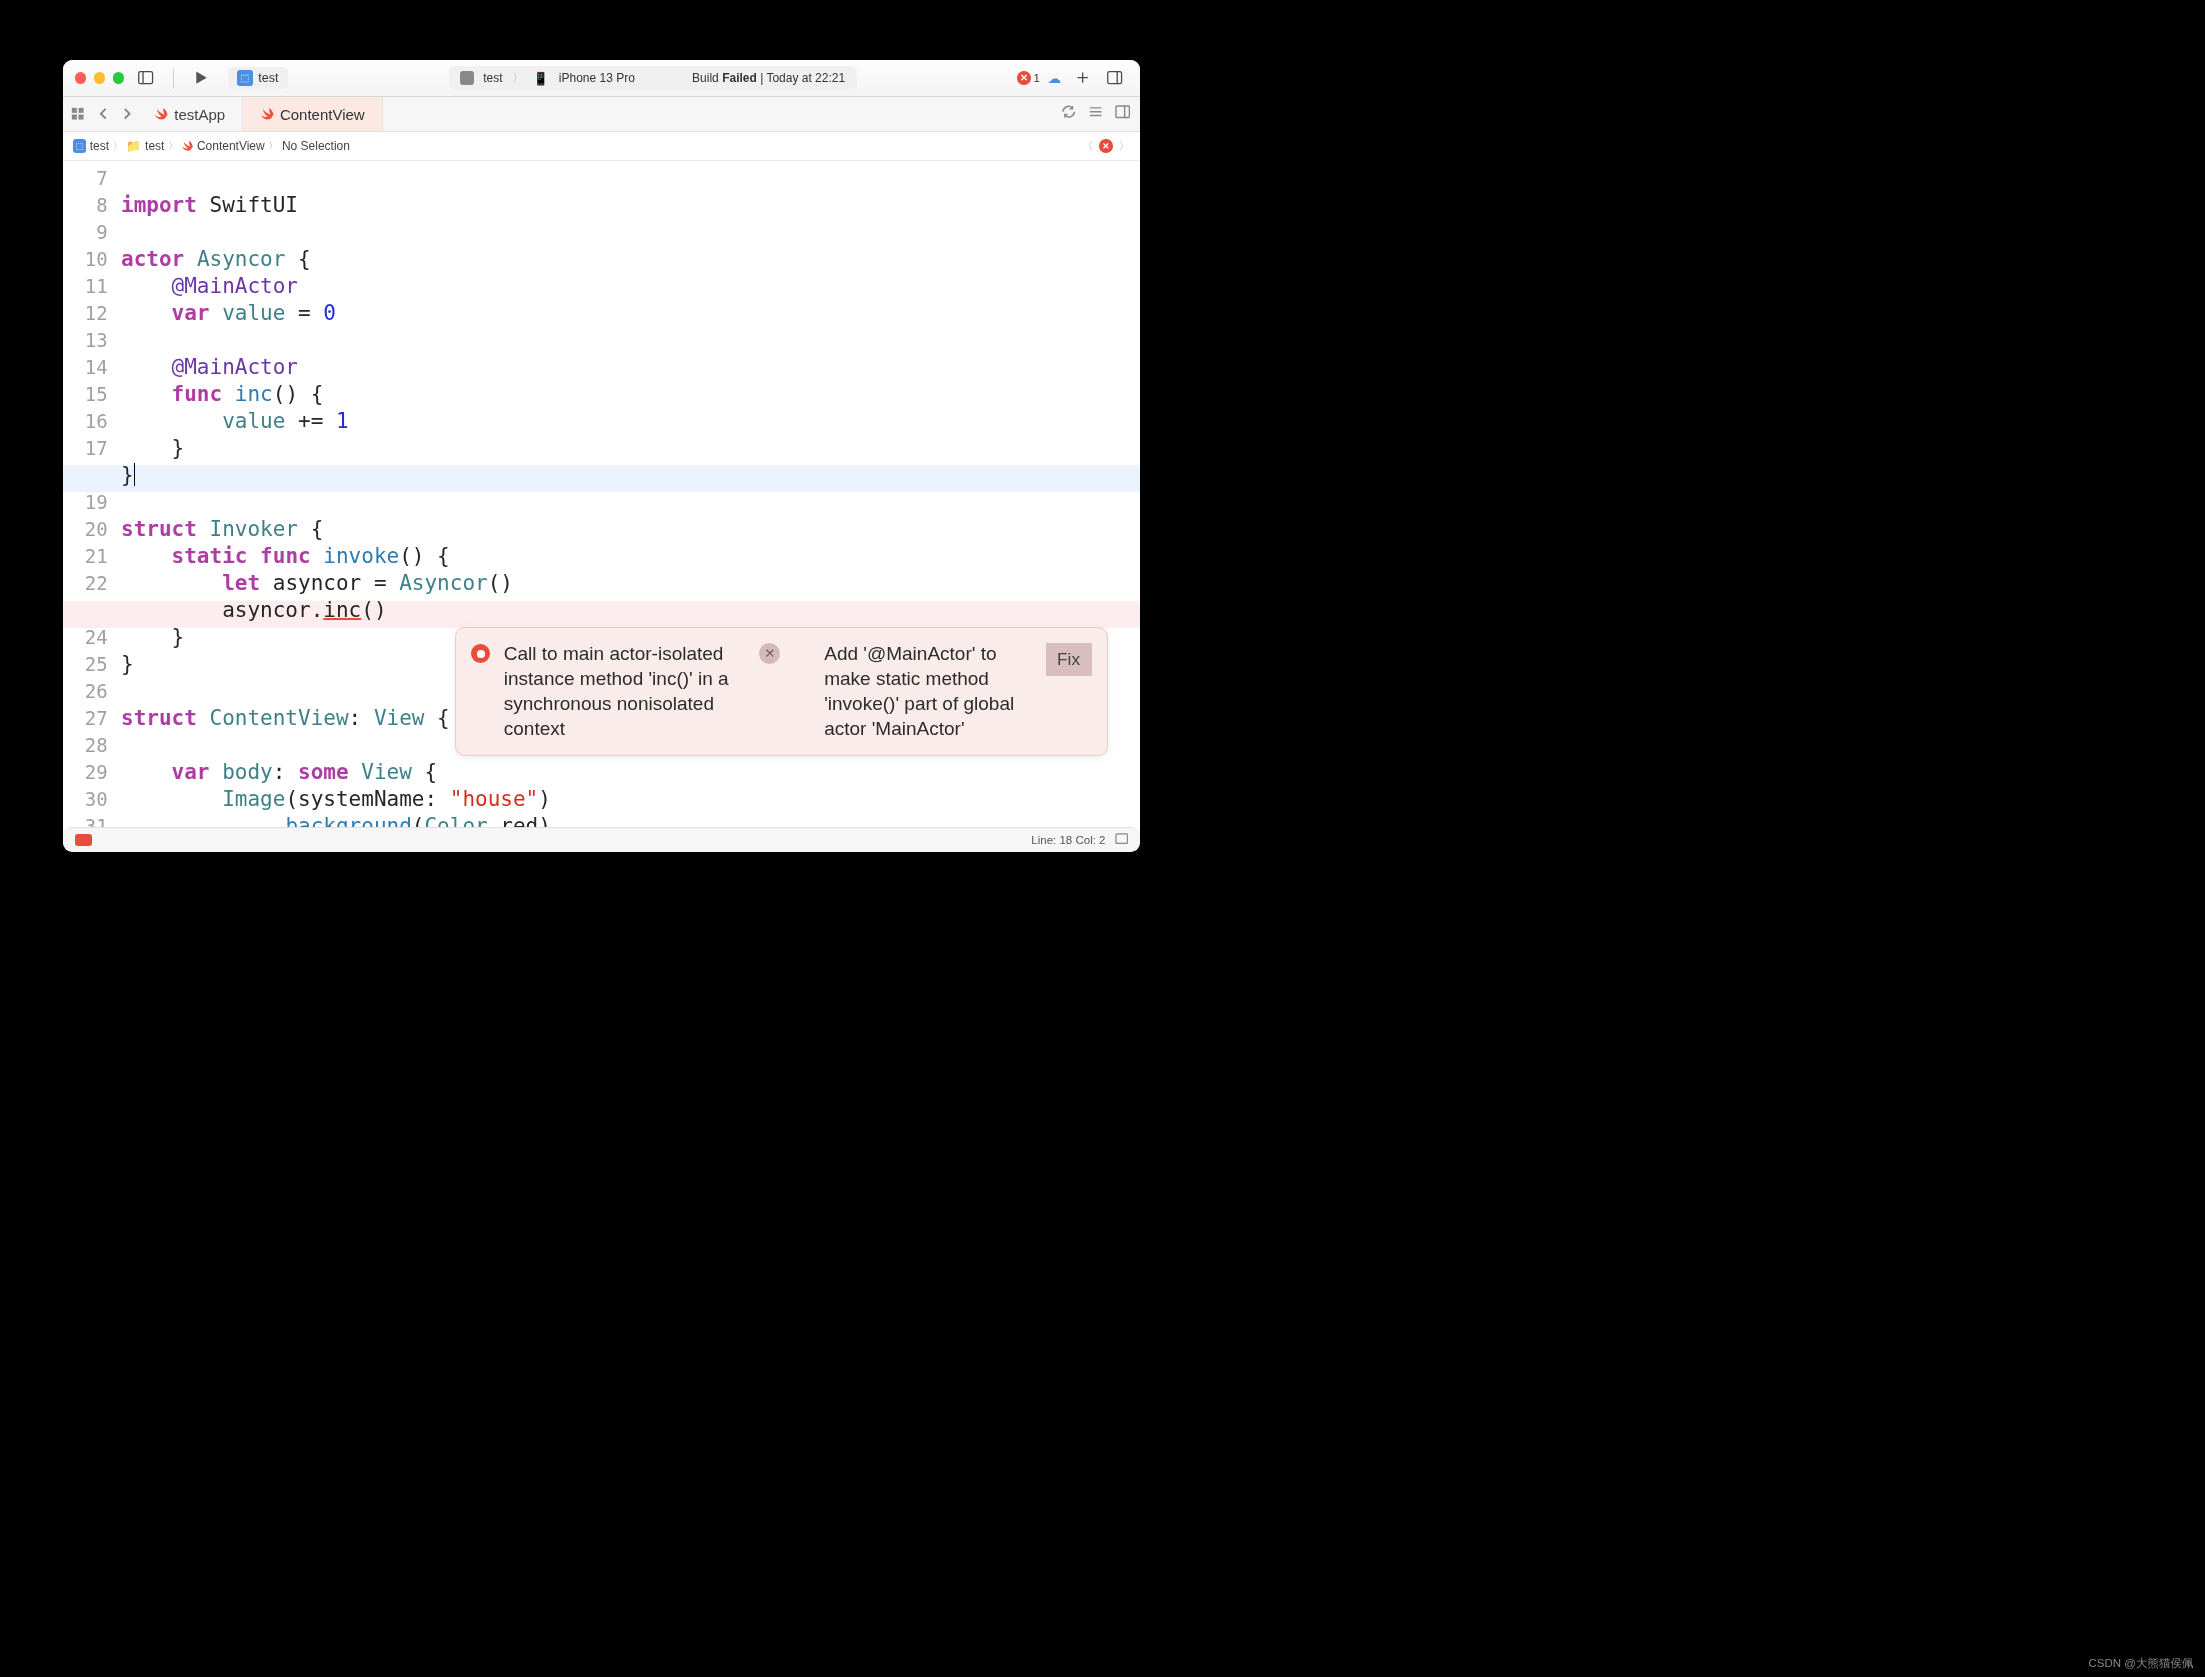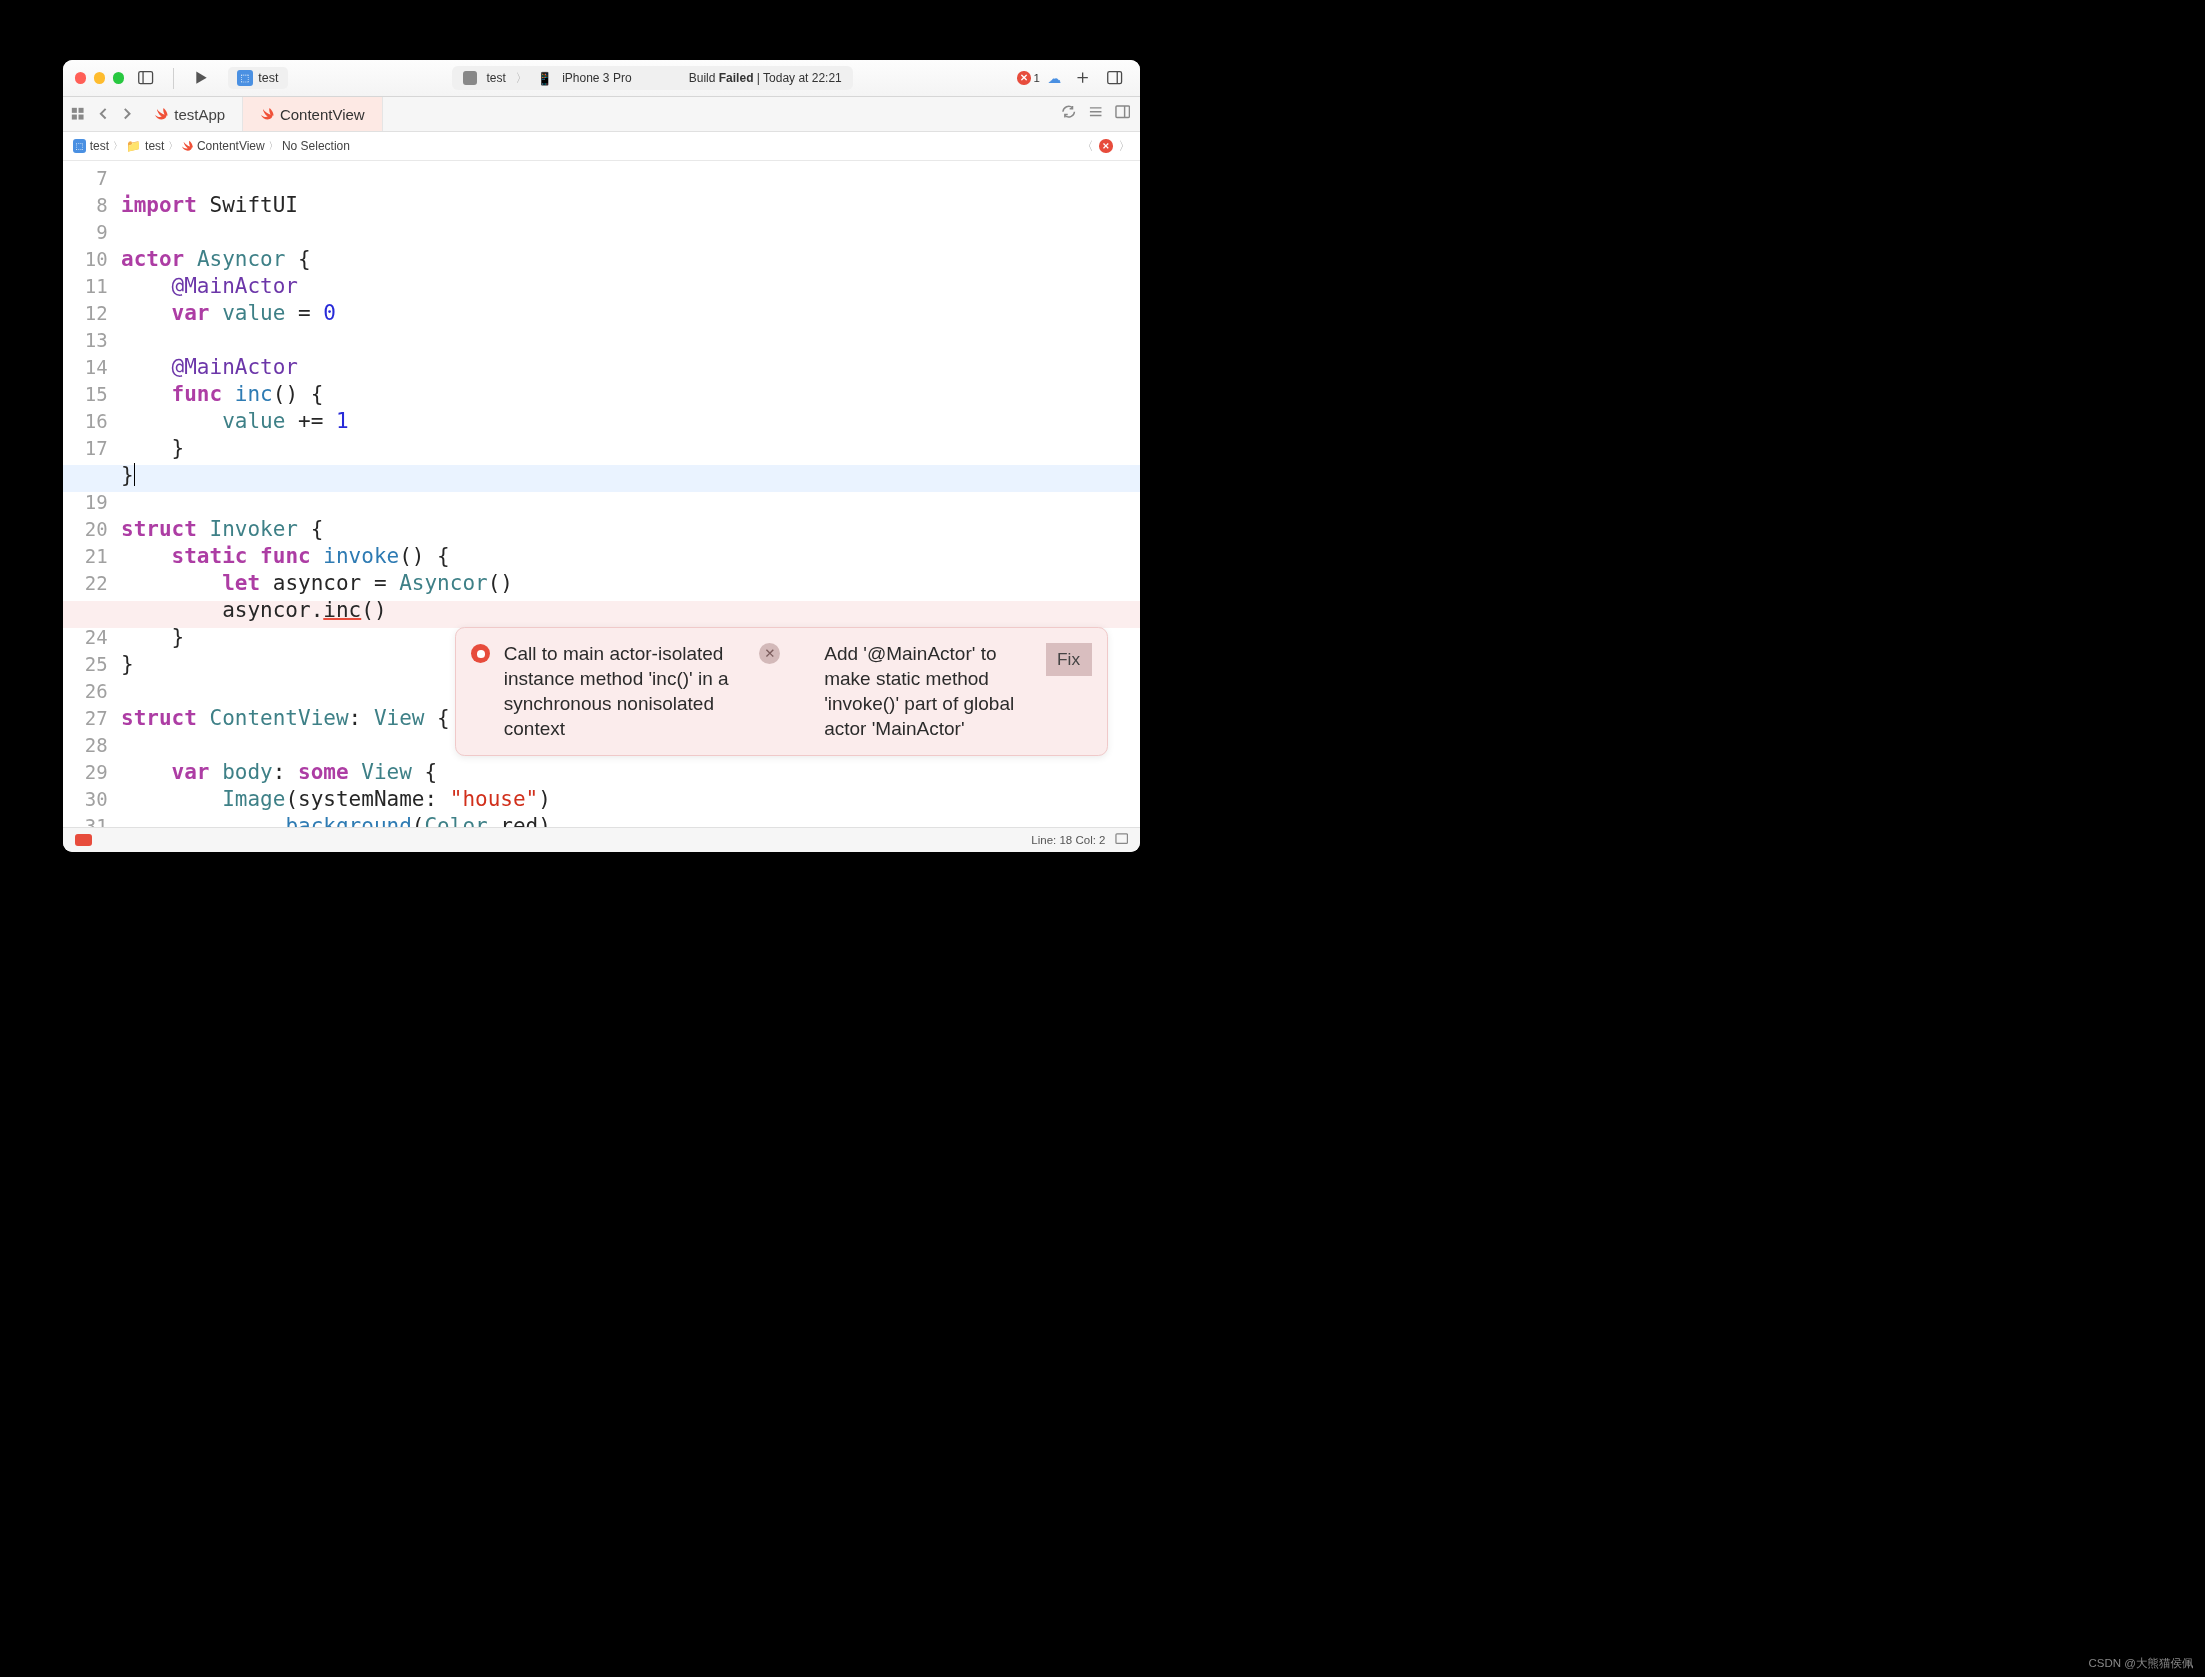--- a/index.html
+++ b/index.html
@@ -64,21 +64,21 @@
 
 .diag { position: absolute; left: 392px; top: 466px; width: 653px; background: #fbecec; border: 1px solid #f0c9c9; border-radius: 9.6px; padding: 13.4px 15.4px; font-family: -apple-system, sans-serif; font-size: 19px; line-height: 25px; color: #2b2b2b; z-index: 5; display: flex; flex-direction: row; gap: 11.5px; box-shadow: 0 1.9px 7.7px rgba(0,0,0,0.08);}
 .diag-row { display: flex; align-items: flex-start; gap: 13.4px; }
 .diag-ico { width: 19px; height: 19px; border-radius: 50%; background: #e74c3c; flex-shrink: 0; margin-top: 2.9px; display: flex; align-items: center; justify-content: center; }
 .diag-ico::after { content: ""; width: 7.7px; height: 7.7px; border-radius: 50%; background: #fff; }
 .diag-close { width: 21px; height: 21px; border-radius: 50%; background: #d3b9b9; color: #7a5c5c; display: flex; align-items: center; justify-content: center; font-size: 13.4px; flex-shrink: 0; margin-top: 1.9px;}
 .diag-fix { background: #d9bebf; color: #444; border-radius: 0; padding: 3.8px 11.5px; font-size: 17.3px; flex-shrink: 0; align-self: flex-start; margin-top: 1.9px;}
 .diag-text { flex: 1; }
 .diag-row2 .diag-ico { visibility: hidden; }
 
-.statusbar { height: 25px; background: #f6f6f6; border-top: 1px solid #e0e0e0; display: flex; align-items: center; padding: 0 11.5px; font-size: 11.5px; color: #555; }
+.statusbar { height: 25px; background: #f6f6f6; border-top: 1px solid #e0e0e0; display: flex; align-items: center; padding: 0 11.5px; font-size: 11.5px; color: #555; border-radius: 9px; }
 .sb-err { width: 17.3px; height: 11.5px; background: #e74c3c; border-radius: 2.9px; margin-right: auto; }
 .sb-right { margin-left: auto; display:flex; align-items:center; gap:9.6px;}
 .sb-right svg{width:13.4px;height:13.4px;color:#888;}
 
 .watermark { position: fixed; bottom: 5.8px; right: 11.5px; color: #888; font-size: 11.5px; font-family: sans-serif; }
 
 .swift-ico{display:inline-flex;}
 .folder-ico{color:#888;}
 </style>
 </head>
@@ -107,21 +107,21 @@
     <div class="scheme">
       <span class="app-ico">⬚</span>
       <span>test</span>
     </div>
     <div class="status-pill">
       <div class="status-pill-inner">
         <span class="app-ico" style="width:13.4px;height:13.4px;background:#888;border-radius:2.9px;"></span>
         <span>test</span>
         <span class="sep">〉</span>
         <span class="phone-ico">📱</span>
-        <span>iPhone 3 Pro</span>
+        <span>iPhone 13 Pro</span>
         <span style="flex:1;min-width:38px;"></span>
         <span class="build-status">
           <span>Build</span> <span class="failed">Failed</span> <span>| Today at</span> <span>22:21</span>
         </span>
       </div>
     </div>
     <div class="err-badge">
       <span class="dot">✕</span>
       <span>1</span>
     </div>

